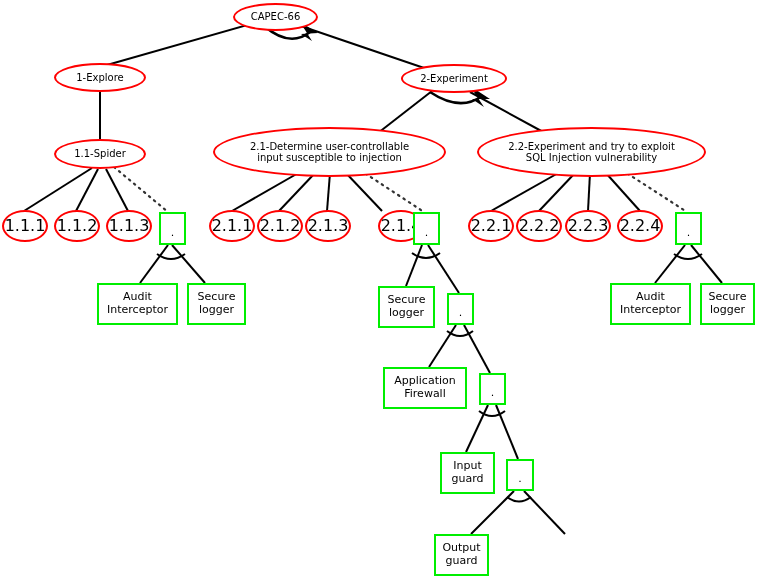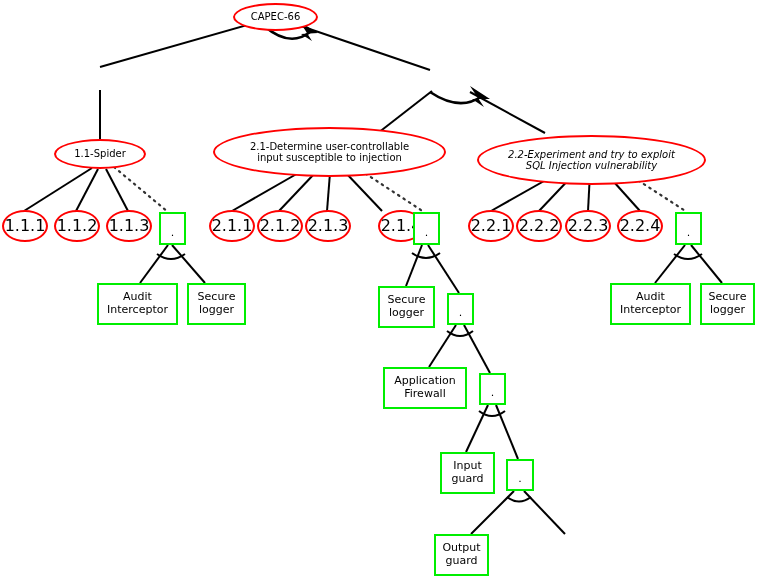--- a/index.html
+++ b/index.html
@@ -125,32 +125,38 @@
     <g fill="#000000" stroke="none">
       <path d="M 300 22 L 318 33 L 301 34 L 312 41 Z"></path>
       <path d="M 470 86 L 490 99 L 472 99 L 484 107 Z"></path>
     </g>
   </svg>
 
   <div class="node ellipse" style="left:233px; top:3px; width:85px; height:28px;text-align:right;">
     <span>CAPEC-66</span>
   </div>
 
-
+  <div class="node ellipse" style="left:54px; top:63px; width:92px; height:29px;">
+    <span>1-Explore</span>
+  </div>
+
+  <div class="node ellipse" style="left:401px; top:64px; width:106px; height:29px;">
+    <span>2-Experiment</span>
+  </div>
 
   <div class="node ellipse" style="left:54px; top:139px; width:92px; height:30px;">
     <span>1.1-Spider</span>
   </div>
 
   <div class="node ellipse" style="left:213px; top:127px; width:233px; height:50px;">
     <span>2.1-Determine user-controllable
 input susceptible to injection</span>
   </div>
 
-  <div class="node ellipse" style="left:477px; top:135px; width:229px; height:50px;font-style:italic;">
+  <div class="node ellipse" style="left:477px; top:127px; width:229px; height:50px;">
     <span>2.2-Experiment and try to exploit
 SQL Injection vulnerability</span>
   </div>
 
   <div class="node ellipse leaf" style="left:2px; top:210px; width:46px; height:32px;">
     <span>1.1.1</span>
   </div>
   <div class="node ellipse leaf" style="left:54px; top:210px; width:46px; height:32px;">
     <span>1.1.2</span>
   </div>

